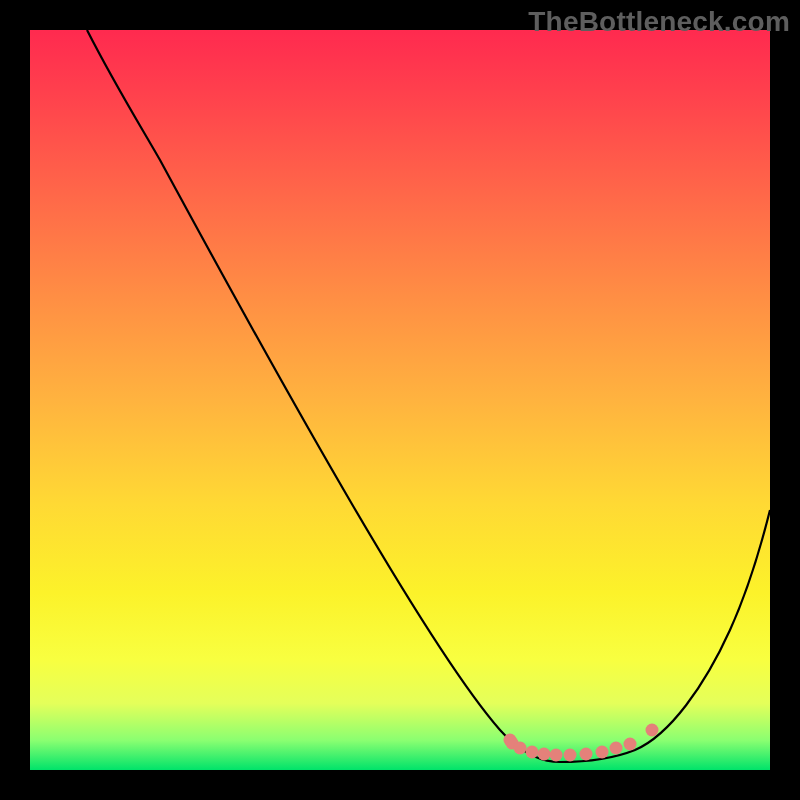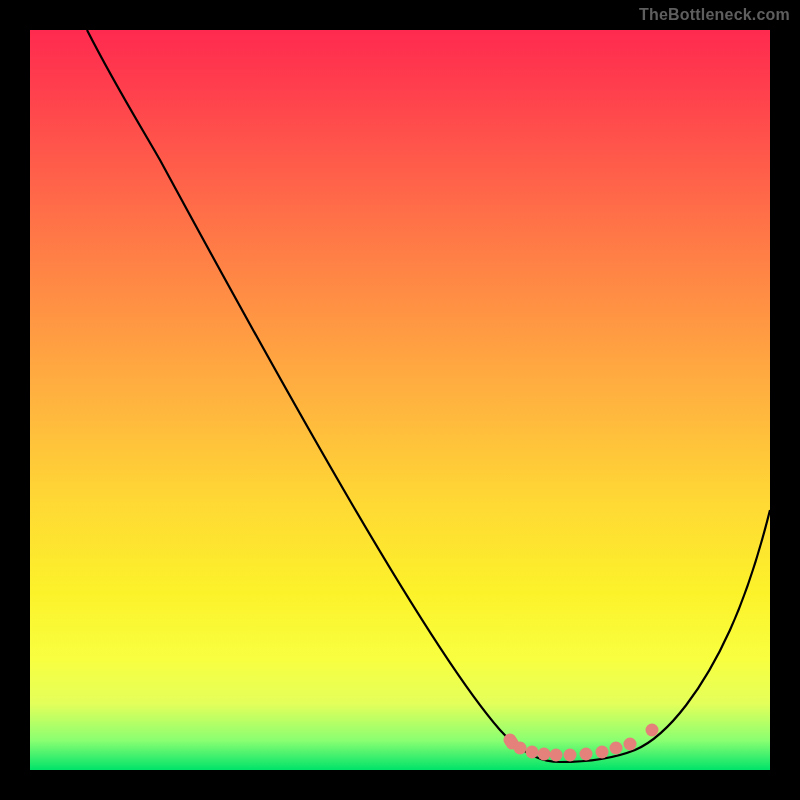--- a/index.html
+++ b/index.html
@@ -14,21 +14,21 @@
     position: relative;
     width: 800px;
     height: 800px;
     background: #000;
   }
   .watermark {
     position: absolute;
     top: 6px;
     right: 10px;
     font-family: Arial, Helvetica, sans-serif;
-    font-size: 16px;
+    font-size: 28px;
     font-weight: 600;
     color: #5e5e5e;
     letter-spacing: 0.2px;
     z-index: 10;
   }
   .plot-area {
     position: absolute;
     left: 30px;
     top: 30px;
     width: 740px;

